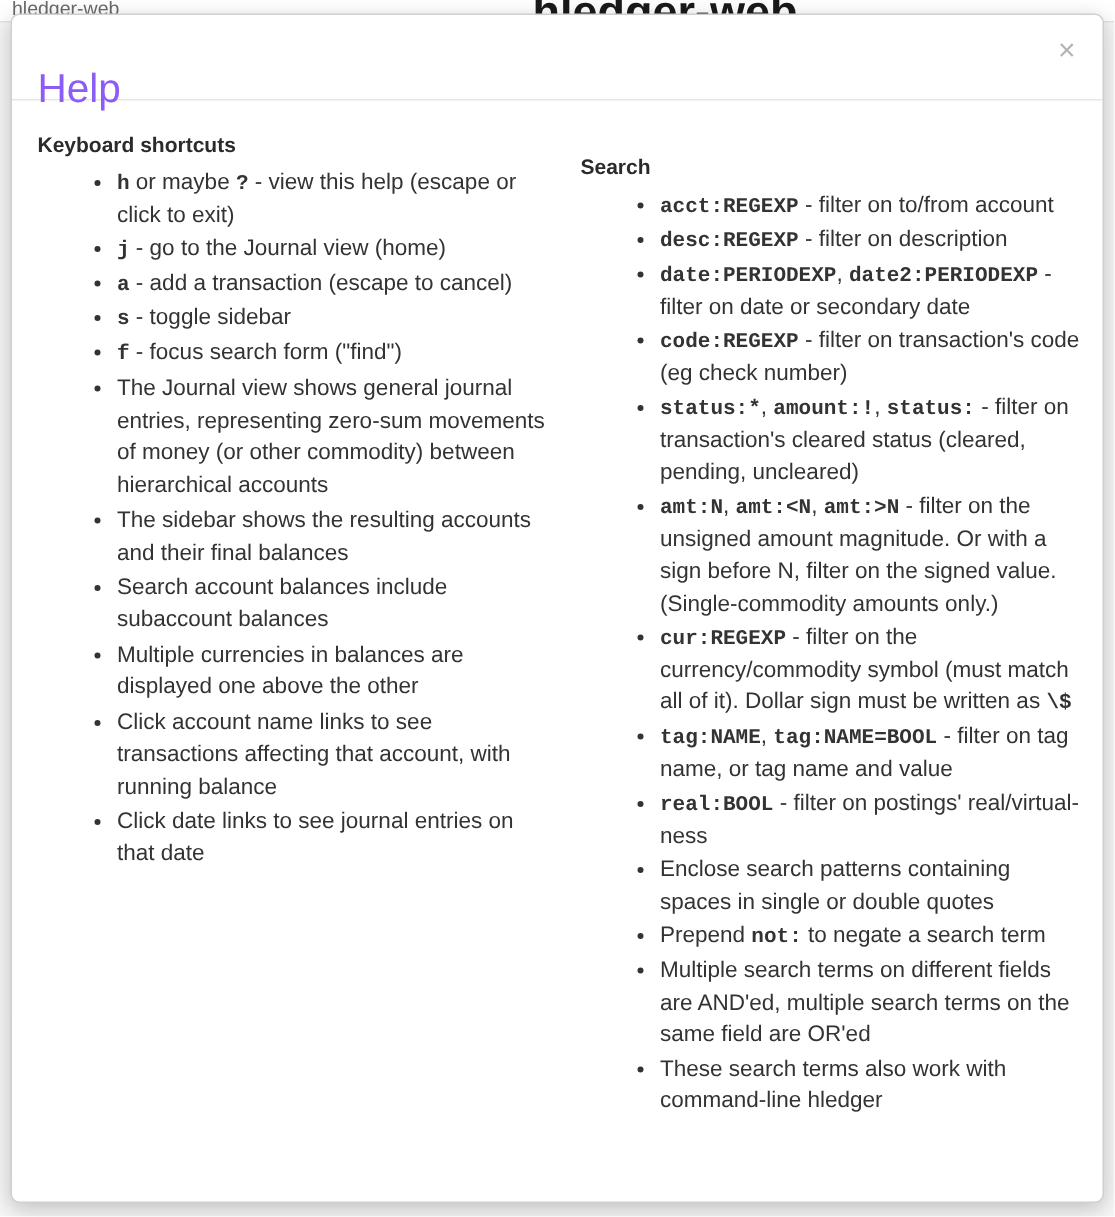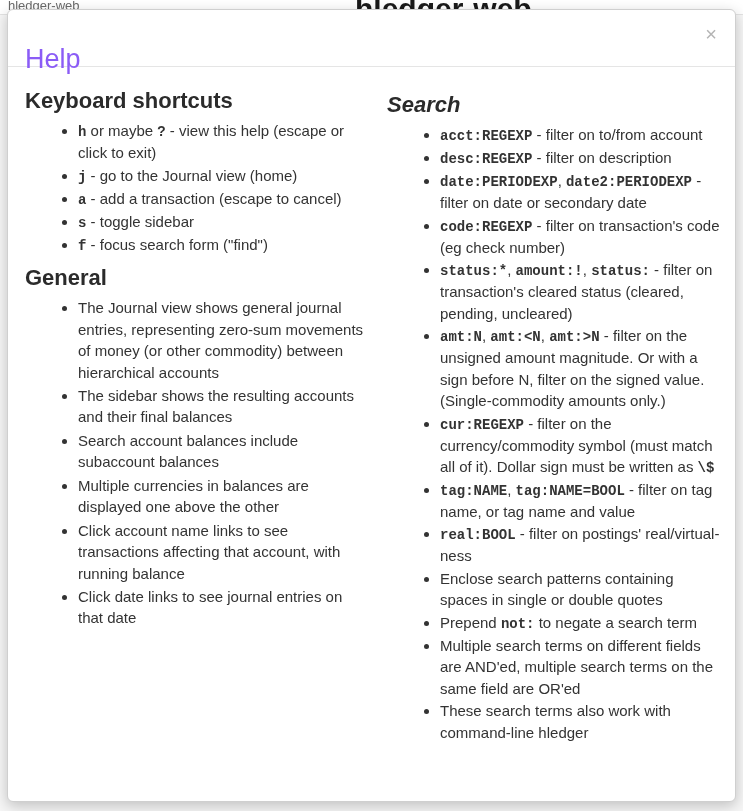--- a/index.html
+++ b/index.html
@@ -101,29 +101,28 @@
     padding-left: 17px;
     padding-right: 6px;
   }
   .col-right {
     width: 363px;
     padding-left: 14px;
     padding-right: 10px;
   }
 
   h4.section-title {
-    font-size: 22px;
+    font-size: 14px;
     font-weight: bold;
     color: #2b2b2b;
     margin: 9px 0 6px 0;
     line-height: 1.2;
   }
   .col-right h4.section-title {
-    margin-top: 13px;
-    font-style: italic;
+    margin-top: 24px;
   }
 
   ul.help-list {
     list-style: disc outside;
     margin: 0 0 2px 0;
     padding-left: 36px;
   }
   ul.help-list li {
     font-size: 15px;
     color: #333333;
@@ -162,21 +161,20 @@
     <div class="col col-left">
       <h4 class="section-title">Keyboard shortcuts</h4>
       <ul class="help-list" id="shortcuts-list">
           <li><code>h</code> or maybe <code>?</code> - view this help (escape or click to exit)</li>
           <li><code>j</code> - go to the Journal view (home)</li>
           <li><code>a</code> - add a transaction (escape to cancel)</li>
           <li><code>s</code> - toggle sidebar</li>
           <li><code>f</code> - focus search form ("find")</li>
         </ul>
 
-      <h4 class="section-title">General</h4>
       <ul class="help-list general" id="general-list">
           <li>The Journal view shows general journal entries, representing zero-sum movements of money (or other commodity) between hierarchical accounts</li>
           <li>The sidebar shows the resulting accounts and their final balances</li>
           <li>Search account balances include subaccount balances</li>
           <li>Multiple currencies in balances are displayed one above the other</li>
           <li>Click account name links to see transactions affecting that account, with running balance</li>
           <li>Click date links to see journal entries on that date</li>
         </ul>
     </div>
 

